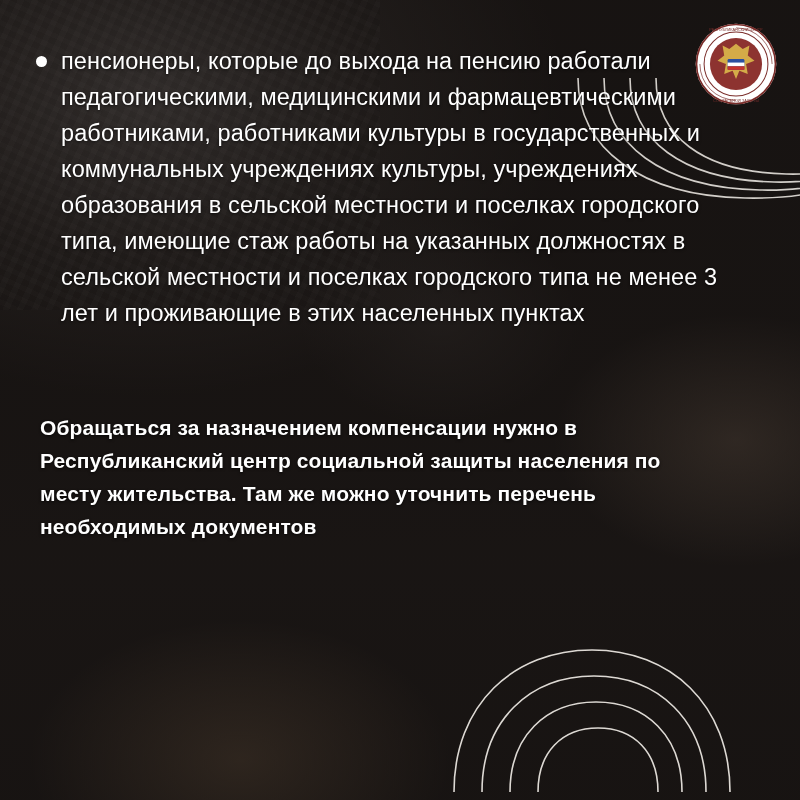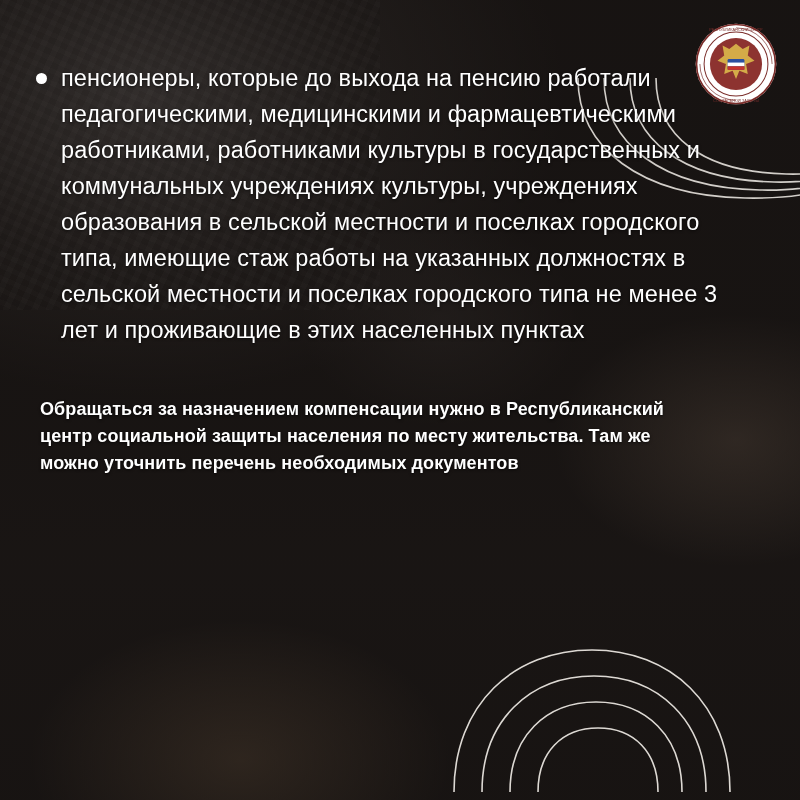--- a/index.html
+++ b/index.html
@@ -86,21 +86,21 @@
     right: 22px;
     width: 84px;
     height: 84px;
   }
 
   
   .content {
     position: absolute;
     left: 0; top: 0;
     width: 800px;
-    padding: 60px 52px 0 36px;
+    padding: 43px 52px 0 36px;
     box-sizing: border-box;
   }
 
   .bullet-item {
     display: flex;
     align-items: flex-start;
     color: #ffffff;
   }
   .bullet-item + .bullet-item {
     margin-top: 40px;
@@ -116,25 +116,25 @@
   .bullet-text {
     font-size: 23.5px;
     line-height: 36px;
     font-weight: 400;
     letter-spacing: 0.1px;
     text-shadow: 0 1px 3px rgba(0,0,0,0.65);
     max-width: 690px;
   }
 
   .callout {
-    margin-top: 48px;
+    margin-top: 80px;
     margin-left: 4px;
     color: #ffffff;
-    font-size: 18px;
-    line-height: 27px;
+    font-size: 21px;
+    line-height: 33px;
     font-weight: bold;
     letter-spacing: 0.1px;
     max-width: 640px;
     text-shadow: 0 1px 3px rgba(0,0,0,0.7);
   }
 </style>
 </head>
 <body>
 
 <div class="poster">

